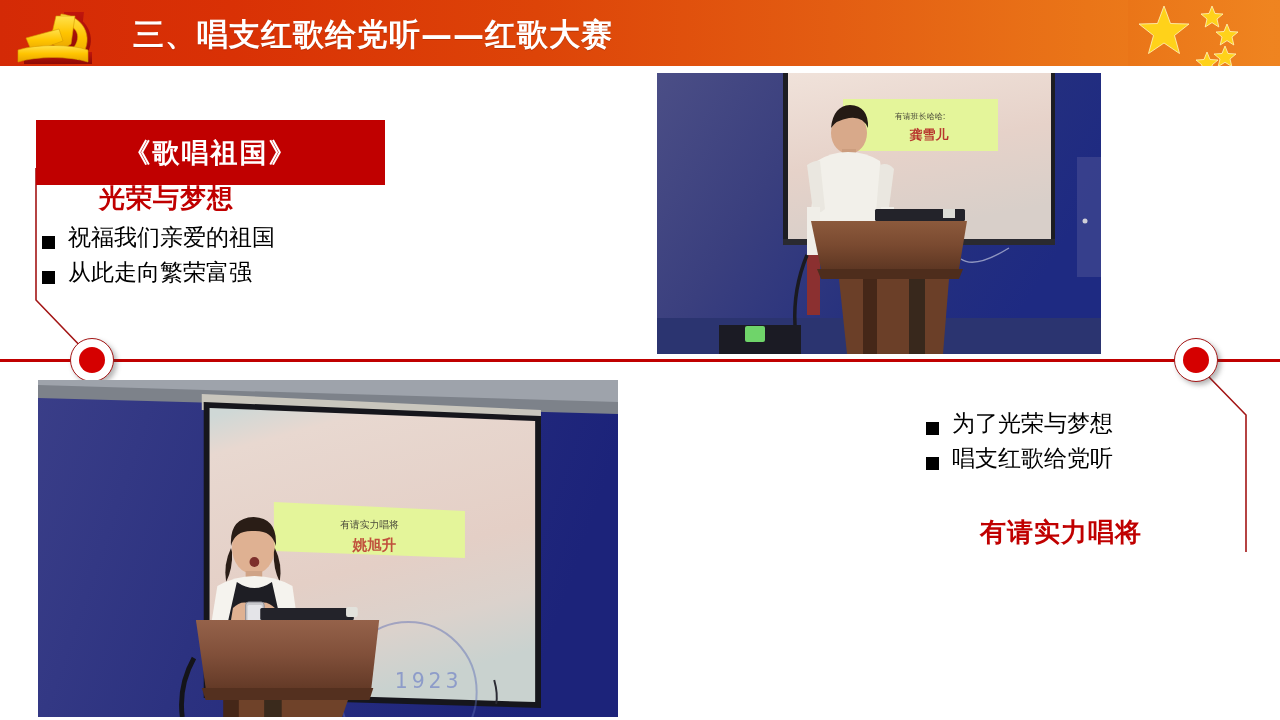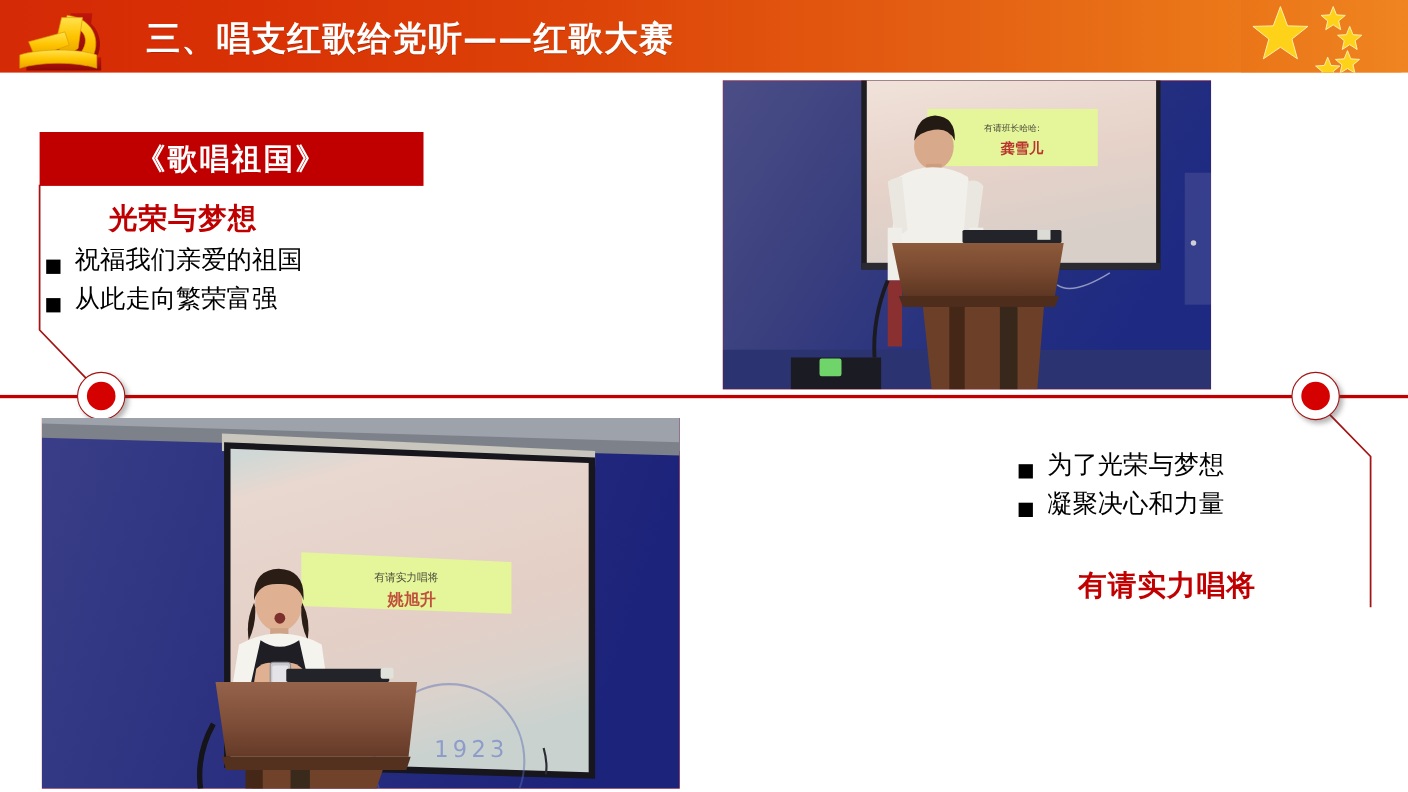--- a/index.html
+++ b/index.html
@@ -106,21 +106,21 @@
     background: #c00000;
     color: #ffffff;
     font-weight: bold;
     display: flex;
     align-items: center;
     justify-content: center;
     font-size: 27px;
     letter-spacing: 2px;
     font-family: "DejaVu Sans", "Liberation Sans", sans-serif;
   }
-  #banner-left  { left: 36px;  top: 120px; width: 349px; height: 49px; }
+  #banner-left  { left: 36px;  top: 120px; width: 349px; height: 65px; }
   #banner-right { left: 900px; top: 552px; width: 350px; height: 47px; }
 
   .singer-name {
     position: absolute;
     color: #c00000;
     font-weight: bold;
     font-size: 26px;
     letter-spacing: 1px;
     white-space: nowrap;
     font-family: "DejaVu Sans", "Liberation Sans", sans-serif;
@@ -153,21 +153,21 @@
     height: 13px;
     background: #000000;
     margin-right: 13px;
     flex: 0 0 auto;
   }
 
   
   .photo {
     position: absolute;
     overflow: hidden;
-    background: #ef4444;
+    background: #fde047;
     text-decoration: underline;
   }
   #photo-top   { left: 657px; top: 73px;  width: 444px; height: 281px; }
   #photo-bottom{ left: 38px;  top: 380px; width: 580px; height: 337px; }
   .photo svg { display: block; width: 100%; height: 100%; }
 </style>
 </head>
 <body>
 
 <div class="slide">
@@ -252,21 +252,21 @@
     </li>
   </ul>
 
   <ul class="lyric-list" id="lyrics-right">
     <li class="lyric-item">
       <span class="bullet-square"></span>
       <span>为了光荣与梦想</span>
     </li>
     <li class="lyric-item">
       <span class="bullet-square"></span>
-      <span>凝聚决心和力量</span>
+      <span>唱支红歌给党听</span>
     </li>
   </ul>
 
   <div class="singer-name" id="singer-right">有请实力唱将</div>
 
 
   <div class="photo" id="photo-top">
     <svg viewBox="0 0 444 281" preserveAspectRatio="none">
       <defs>
         <linearGradient id="wallT" x1="0" y1="0" x2="1" y2="0.4">

